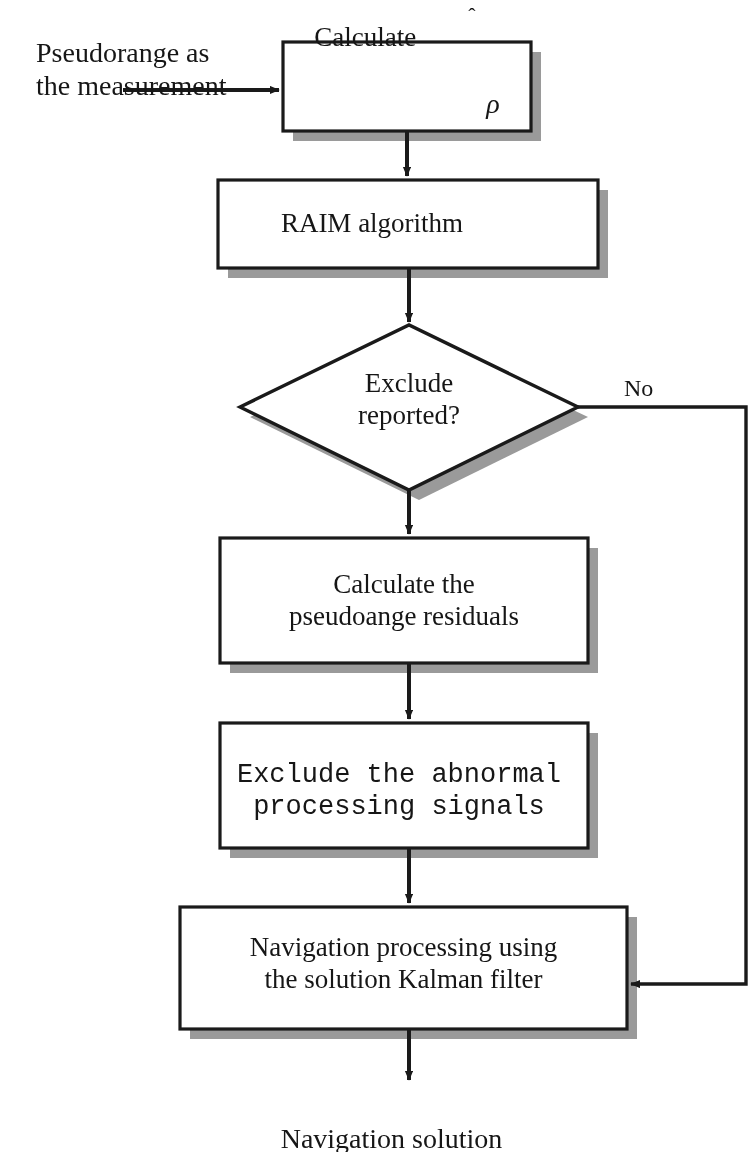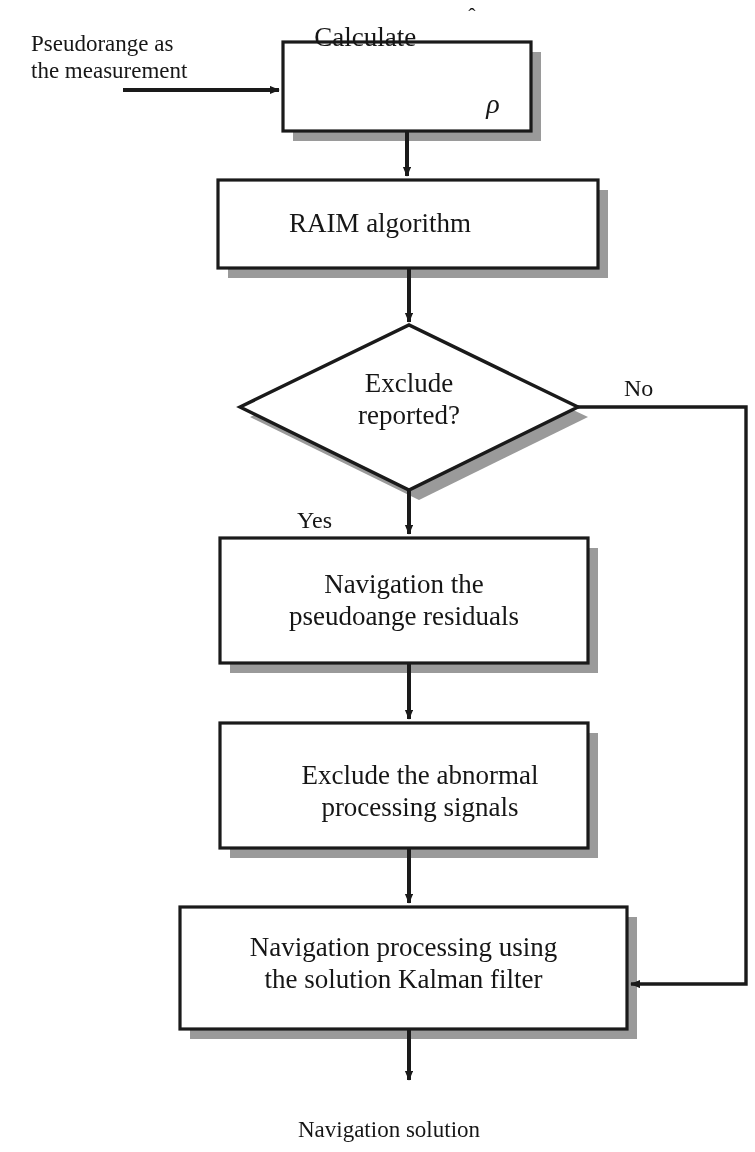--- a/index.html
+++ b/index.html
@@ -32,21 +32,21 @@
     text-align: center;
     font-size: 27px;
     line-height: 1.18;
     color: #161616;
     pointer-events: none;
     white-space: pre;
   }
   .node-label .ln { display: block; }
   .free-text {
     position: absolute;
-    font-size: 23px;
+    font-size: 28px;
     line-height: 1.2;
     color: #161616;
     white-space: pre;
   }
   .edge-label {
     position: absolute;
     font-size: 24px;
     color: #161616;
     white-space: pre;
   }
@@ -131,49 +131,46 @@
   <div class="node-label" style="left:283px; top:42px; width:248px; height:89px;">
     <span style="display:inline-flex; align-items:baseline;">
       <span>Calculate</span>
       <span class="rho-term">
         <span class="hat">ˆ</span>
         <span>ρ</span>
       </span>
     </span>
   </div>
 
-  <div class="node-label" style="left:218px; top:180px; width:308px; height:88px;padding-left:8px;">
+  <div class="node-label" style="left:218px; top:180px; width:308px; height:88px;">
     <span class="ln">RAIM algorithm</span>
   </div>
 
   <div class="node-label" style="left:280px; top:345px; width:258px; height:110px;">
     <span class="ln">Exclude</span>
     <span class="ln">reported?</span>
   </div>
 
   <div class="node-label" style="left:220px; top:538px; width:368px; height:125px;">
-    <span class="ln">Navigation the</span>
+    <span class="ln">Calculate the</span>
     <span class="ln">pseudoange residuals</span>
   </div>
 
-  <div class="node-label" style="left:236px; top:723px; width:368px; height:137px;">
+  <div class="node-label" style="left:215px; top:723px; width:368px; height:137px;font-family:Liberation Mono, monospace;">
     <span class="ln">Exclude the abnormal</span>
     <span class="ln">processing signals</span>
   </div>
 
   <div class="node-label" style="left:180px; top:907px; width:447px; height:114px;">
     <span class="ln">Navigation processing using</span>
     <span class="ln">the solution Kalman filter</span>
   </div>
 
   <div class="edge-label" style="left:600px; top:348px;">
     <span>No</span>
   </div>
 
-  <div class="edge-label" style="left:274px; top:480px;">
-    <span>Yes</span>
-  </div>
 
   <div class="free-text" style="left:0px; top:1088px; width:755px; text-align:center;">
     <span>Navigation solution</span>
   </div>
 
 </div>
 
 </body></html>

